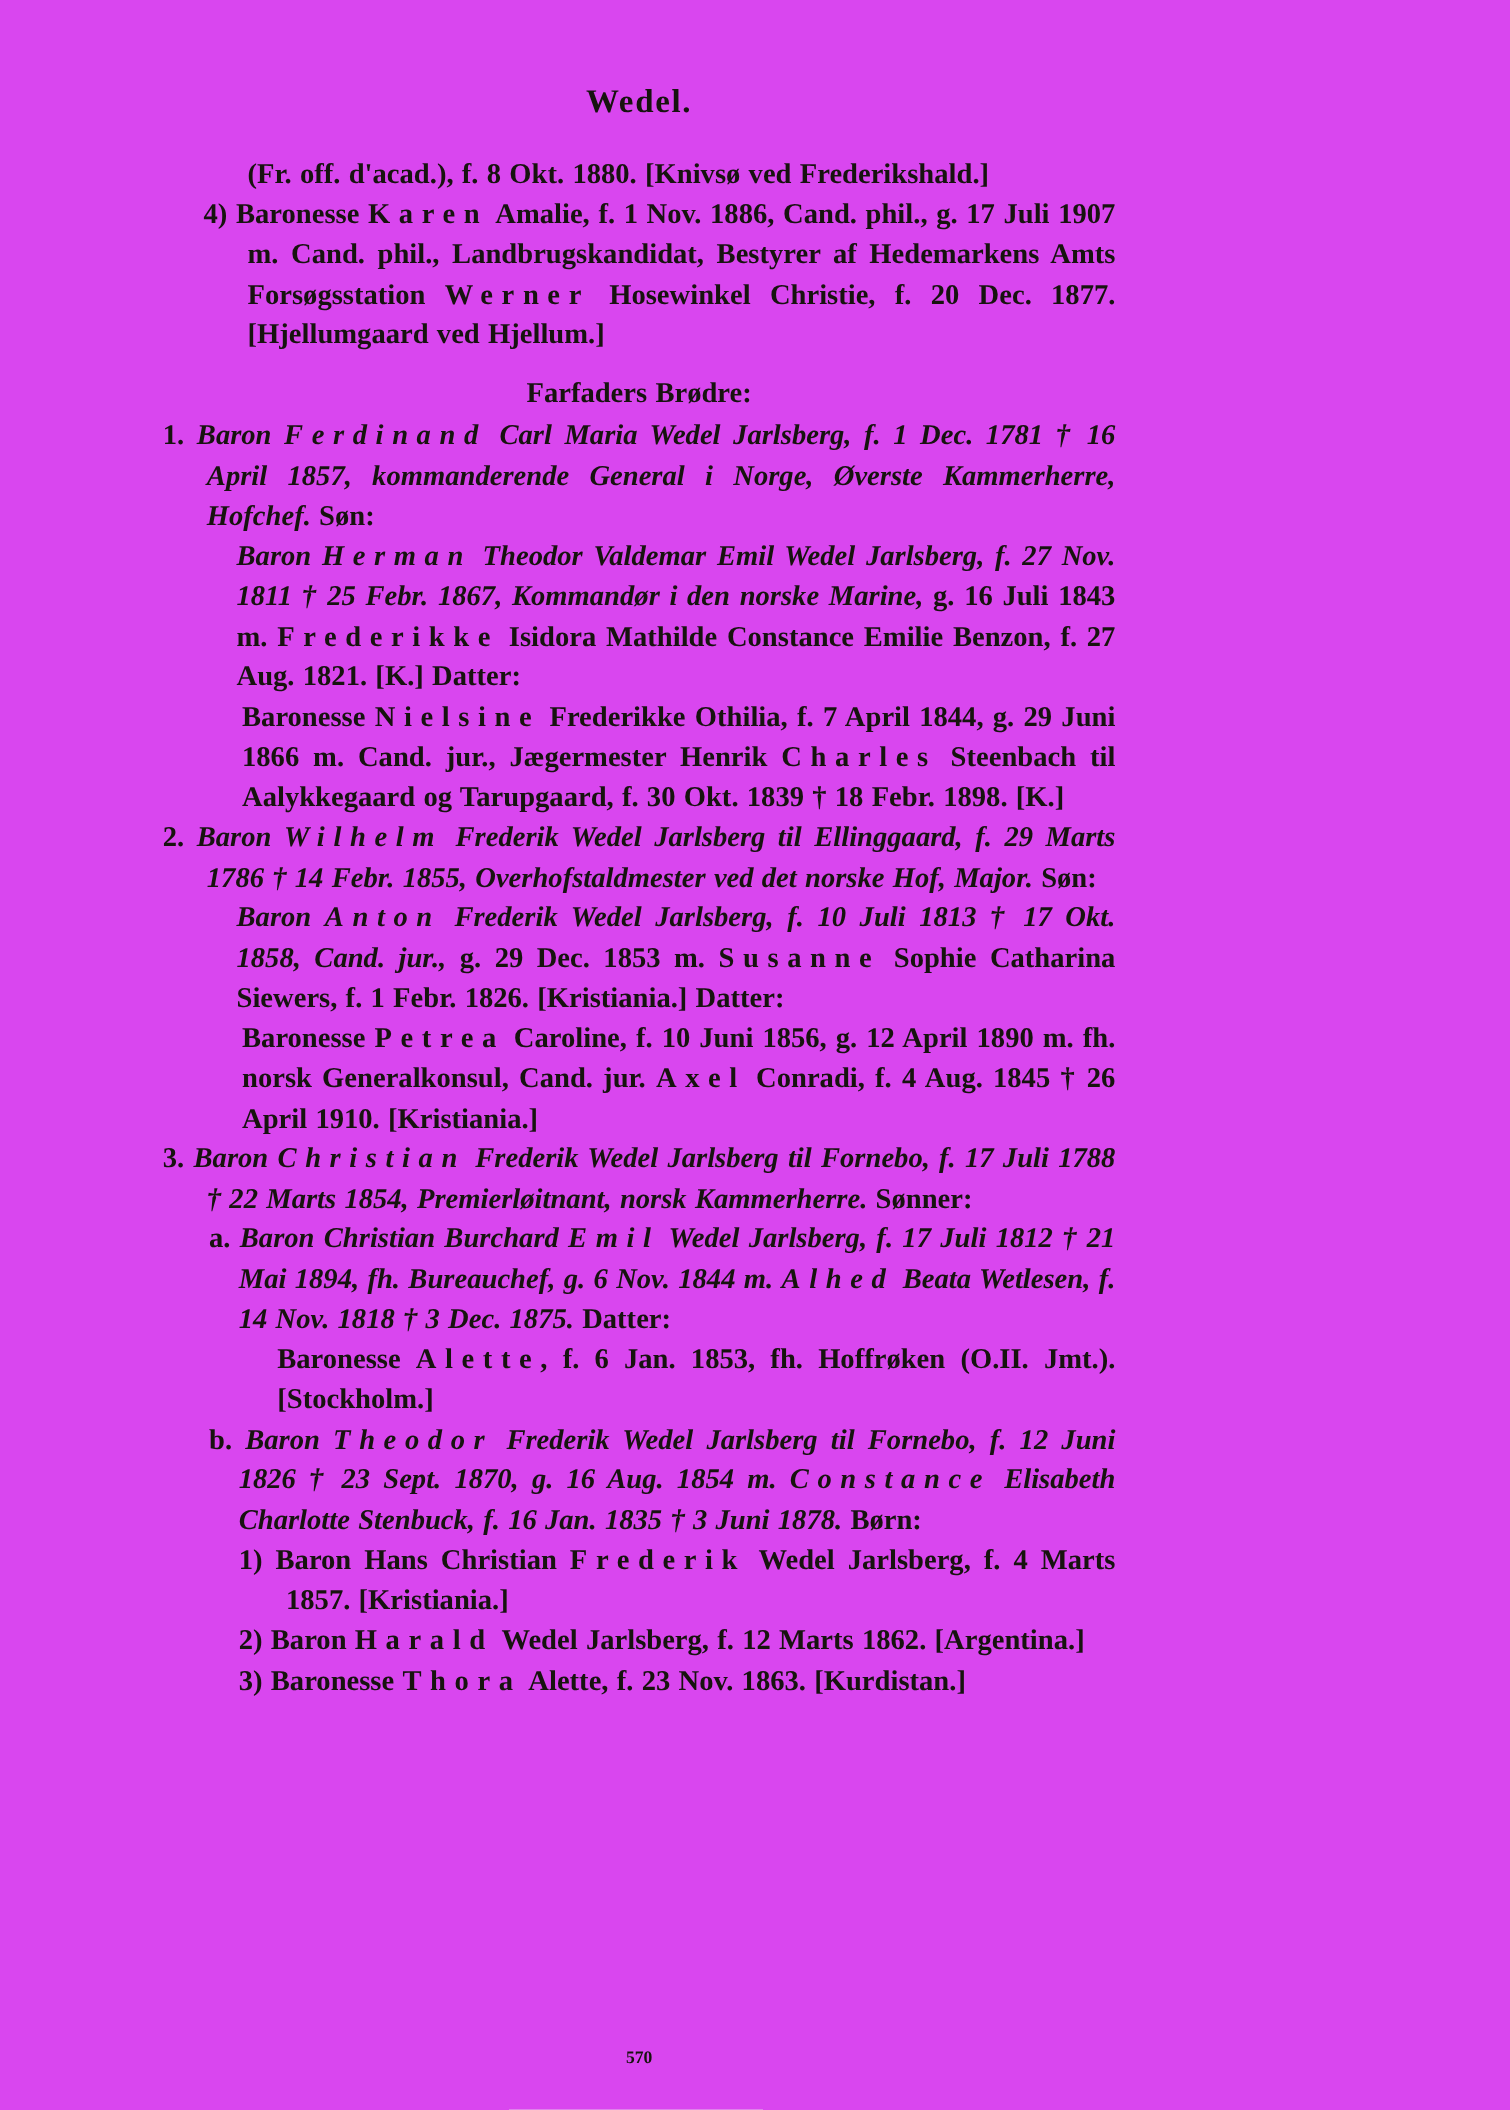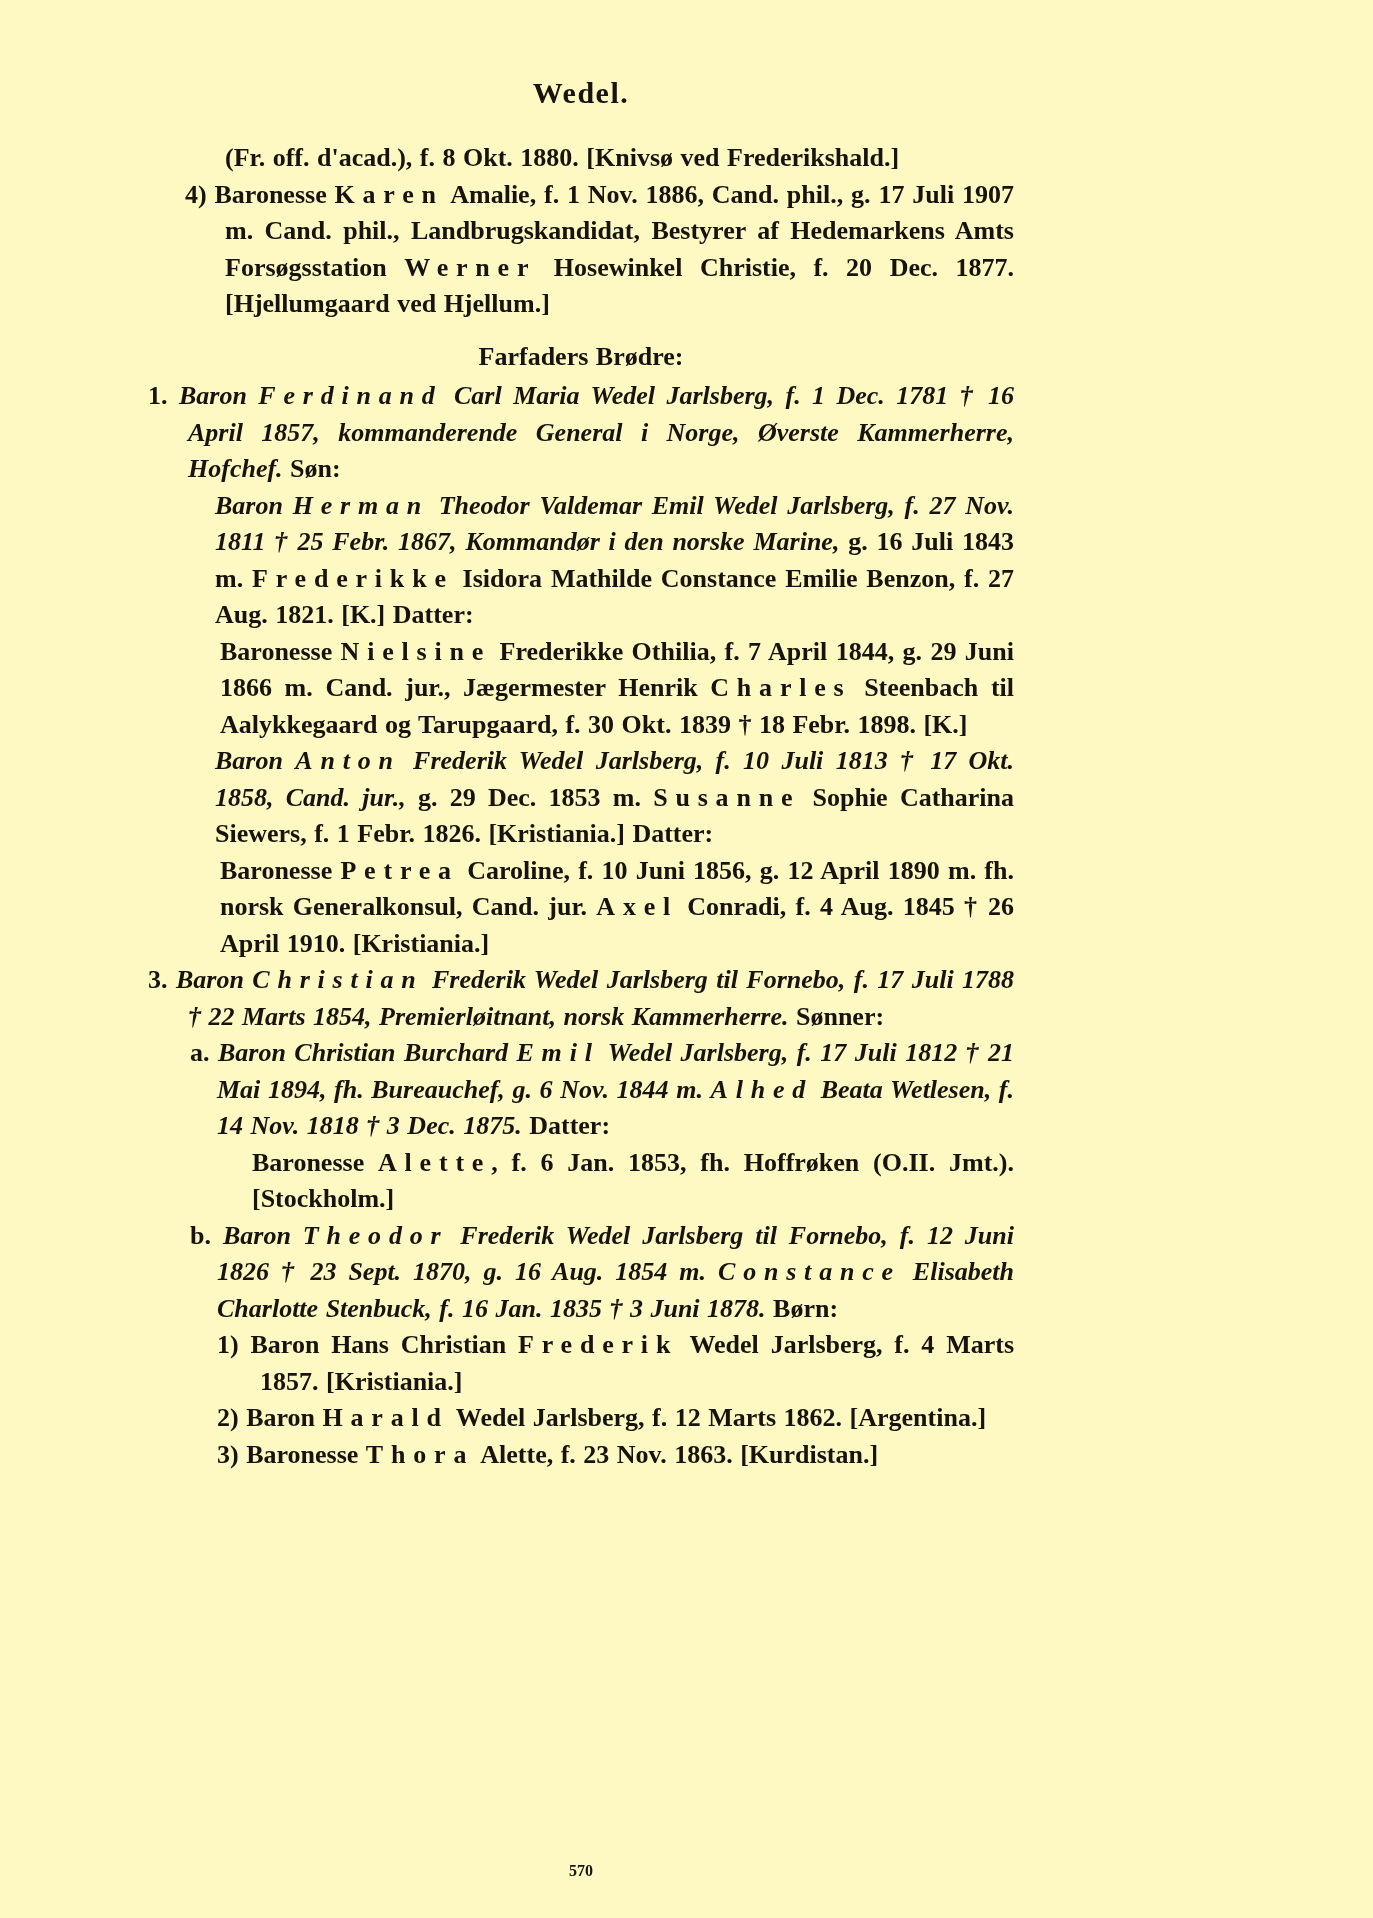--- a/index.html
+++ b/index.html
@@ -1,21 +1,21 @@
 <!DOCTYPE html>
 <html><head>
 <meta charset="utf-8">
 <style>
   html, body { margin: 0; padding: 0; background: #e9e9e9; }
   .page {
     position: relative;
     width: 1373px;
     height: 1918px;
     margin: 0 auto;
-    background: #fef9c3;
+    background: #d946ef;
     overflow: hidden;
     font-family: "Liberation Serif", "DejaVu Serif", serif;
     color: #17130f;
   }
   .content {
     position: absolute;
     left: 148px;
     top: 0;
     width: 866px;
   }
@@ -75,20 +75,21 @@
 <div class="page">
   <div class="content">
     <h1 class="title">Wedel.</h1>
     <div class="text-block">
         <div class="para frag"><span>(Fr. off. d'acad.), f. 8 Okt. 1880. [Knivsø ved Frederikshald.]</span></div>
         <div class="para num"><span>4) Baronesse </span><span class="sp">Karen</span><span> Amalie, f. 1 Nov. 1886, Cand. phil., g. 17 Juli 1907 m. Cand. phil., Landbrugskandidat, Bestyrer af Hedemarkens Amts Forsøgsstation </span><span class="sp">Werner</span><span> Hosewinkel Christie, f. 20 Dec. 1877. [Hjellumgaard ved Hjellum.]</span></div>
         <div class="para heading"><span>Farfaders Brødre:</span></div>
         <div class="para entry"><span>1. </span><span class="i">Baron </span><span class="isp">Ferdinand</span><span class="i"> Carl Maria Wedel Jarlsberg, f. 1 Dec. 1781 † 16 April 1857, kommanderende General i Norge, Øverste Kammerherre, Hofchef.</span><span> Søn:</span></div>
         <div class="para sub1"><span class="i">Baron </span><span class="isp">Herman</span><span class="i"> Theodor Valdemar Emil Wedel Jarlsberg, f. 27 Nov. 1811 † 25 Febr. 1867, Kommandør i den norske Marine,</span><span> g. 16 Juli 1843 m. </span><span class="sp">Frederikke</span><span> Isidora Mathilde Constance Emilie Benzon, f. 27 Aug. 1821. [K.] Datter:</span></div>
         <div class="para sub2"><span>Baronesse </span><span class="sp">Nielsine</span><span> Frederikke Othilia, f. 7 April 1844, g. 29 Juni 1866 m. Cand. jur., Jægermester Henrik </span><span class="sp">Charles</span><span> Steenbach til Aalykkegaard og Tarupgaard, f. 30 Okt. 1839 † 18 Febr. 1898. [K.]</span></div>
+        <div class="para entry"><span>2. </span><span class="i">Baron </span><span class="isp">Wilhelm</span><span class="i"> Frederik Wedel Jarlsberg til Ellinggaard, f. 29 Marts 1786 † 14 Febr. 1855, Overhofstaldmester ved det norske Hof, Major.</span><span> Søn:</span></div>
         <div class="para sub1"><span class="i">Baron </span><span class="isp">Anton</span><span class="i"> Frederik Wedel Jarlsberg, f. 10 Juli 1813 † 17 Okt. 1858, Cand. jur.,</span><span> g. 29 Dec. 1853 m. </span><span class="sp">Susanne</span><span> Sophie Catharina Siewers, f. 1 Febr. 1826. [Kristiania.] Datter:</span></div>
         <div class="para sub2"><span>Baronesse </span><span class="sp">Petrea</span><span> Caroline, f. 10 Juni 1856, g. 12 April 1890 m. fh. norsk Generalkonsul, Cand. jur. </span><span class="sp">Axel</span><span> Conradi, f. 4 Aug. 1845 † 26 April 1910. [Kristiania.]</span></div>
         <div class="para entry"><span>3. </span><span class="i">Baron </span><span class="isp">Christian</span><span class="i"> Frederik Wedel Jarlsberg til Fornebo, f. 17 Juli 1788 † 22 Marts 1854, Premierløitnant, norsk Kammerherre.</span><span> Sønner:</span></div>
         <div class="para suba"><span>a. </span><span class="i">Baron Christian Burchard </span><span class="isp">Emil</span><span class="i"> Wedel Jarlsberg, f. 17 Juli 1812 † 21 Mai 1894, fh. Bureauchef, g. 6 Nov. 1844 m. </span><span class="isp">Alhed</span><span class="i"> Beata Wetlesen, f. 14 Nov. 1818 † 3 Dec. 1875.</span><span> Datter:</span></div>
         <div class="para subd"><span>Baronesse </span><span class="sp">Alette</span><span>, f. 6 Jan. 1853, fh. Hoffrøken (O.II. Jmt.). [Stockholm.]</span></div>
         <div class="para suba"><span>b. </span><span class="i">Baron </span><span class="isp">Theodor</span><span class="i"> Frederik Wedel Jarlsberg til Fornebo, f. 12 Juni 1826 † 23 Sept. 1870, g. 16 Aug. 1854 m. </span><span class="isp">Constance</span><span class="i"> Elisabeth Charlotte Stenbuck, f. 16 Jan. 1835 † 3 Juni 1878.</span><span> Børn:</span></div>
         <div class="para subchild"><span>1) Baron Hans Christian </span><span class="sp">Frederik</span><span> Wedel Jarlsberg, f. 4 Marts 1857. [Kristiania.]</span></div>
         <div class="para subchild"><span>2) Baron </span><span class="sp">Harald</span><span> Wedel Jarlsberg, f. 12 Marts 1862. [Argentina.]</span></div>
         <div class="para subchild"><span>3) Baronesse </span><span class="sp">Thora</span><span> Alette, f. 23 Nov. 1863. [Kurdistan.]</span></div>
       </div>

